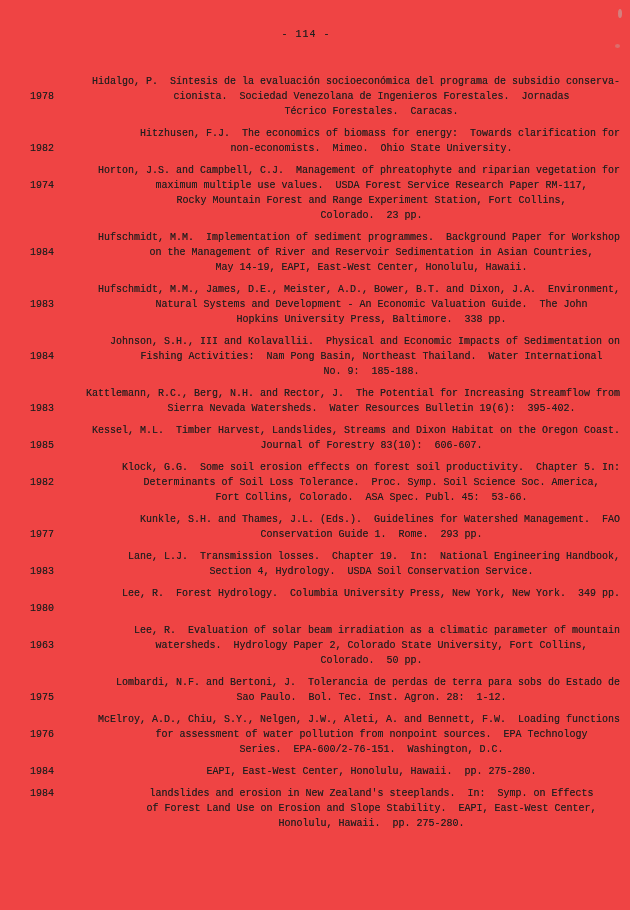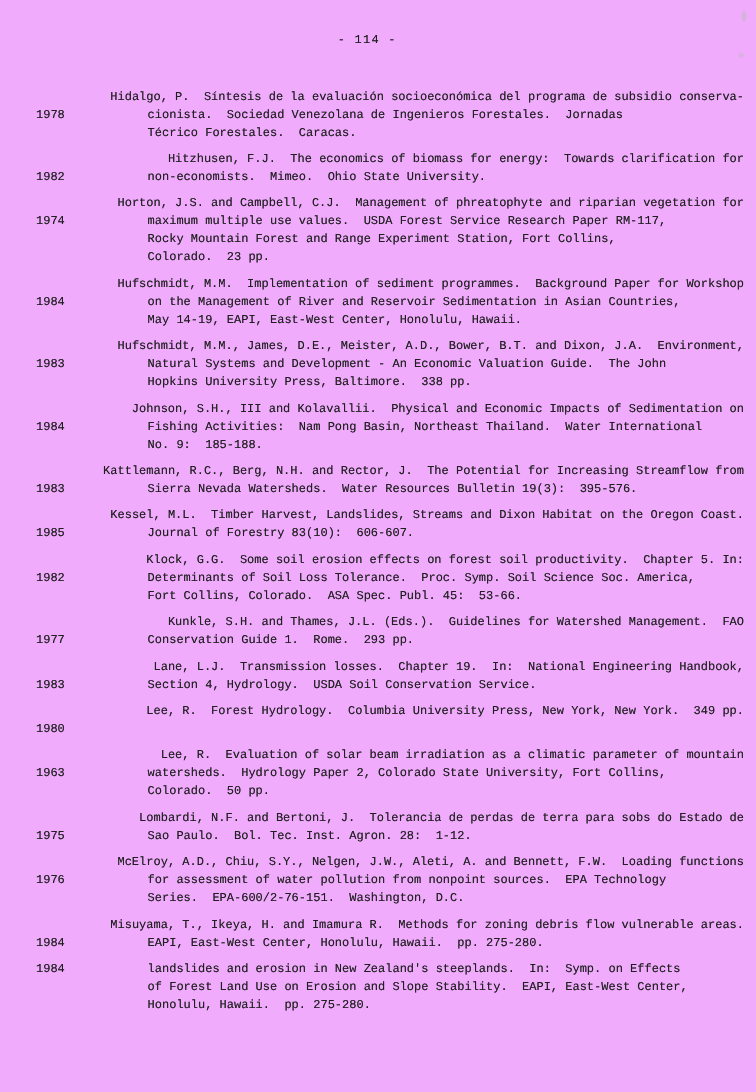--- a/index.html
+++ b/index.html
@@ -4,21 +4,21 @@
 <style>
   html, body {
     margin: 0;
     padding: 0;
     background: #ffffff;
   }
   .page {
     position: relative;
     width: 630px;
     height: 910px;
-    background: #f0abfc;
+    background: #ef4444;
     color: #1f1f1f;
     font-family: "Liberation Mono", "DejaVu Sans Mono", monospace;
     font-size: 10px;
     line-height: 15px;
     overflow: hidden;
     text-shadow: 0 0 0.4px rgba(20,20,20,0.55);
   }
   .page-number {
     position: absolute;
     top: 27px;
@@ -54,20 +54,21 @@
     top: 0;
     white-space: pre;
   }
   .cont {
     margin-left: 93px;
     min-height: 15px;
   }
   .cont-line {
     white-space: pre;
     min-height: 15px;
+    text-align: center;
   }
   .scan-speck {
     position: absolute;
     background: #b9b9b5;
     border-radius: 50%;
   }
   .speck-1 { top: 9px; left: 618px; width: 4px; height: 9px; opacity: .5; }
   .speck-2 { top: 44px; left: 615px; width: 5px; height: 4px; opacity: .35; }
 </style>
 </head>
@@ -158,21 +159,21 @@
             </div>
         </div>
       </div>
 
       <div class="entry">
         <div class="first-line"><span class="author">Kattlemann, R.C., Berg, N.H. and Rector, J.</span><span class="title-first">The Potential for Increasing Streamflow from</span></div>
         <div class="entry-body">
           <span class="year">1983</span>
           <div class="cont">
 
-              <div class="cont-line">Sierra Nevada Watersheds.  Water Resources Bulletin 19(3):  395-576.</div>
+              <div class="cont-line">Sierra Nevada Watersheds.  Water Resources Bulletin 19(6):  395-402.</div>
             </div>
         </div>
       </div>
 
       <div class="entry">
         <div class="first-line"><span class="author">Kessel, M.L.</span><span class="title-first">Timber Harvest, Landslides, Streams and Dixon Habitat on the Oregon Coast.</span></div>
         <div class="entry-body">
           <span class="year">1985</span>
           <div class="cont">
 
@@ -257,21 +258,20 @@
           <div class="cont">
 
               <div class="cont-line">for assessment of water pollution from nonpoint sources.  EPA Technology</div>
 
               <div class="cont-line">Series.  EPA-600/2-76-151.  Washington, D.C.</div>
             </div>
         </div>
       </div>
 
       <div class="entry">
-        <div class="first-line"><span class="author">Misuyama, T., Ikeya, H. and Imamura R.</span><span class="title-first">Methods for zoning debris flow vulnerable areas.</span></div>
         <div class="entry-body">
           <span class="year">1984</span>
           <div class="cont">
 
 
               <div class="cont-line">EAPI, East-West Center, Honolulu, Hawaii.  pp. 275-280.</div>
             </div>
         </div>
       </div>
 

